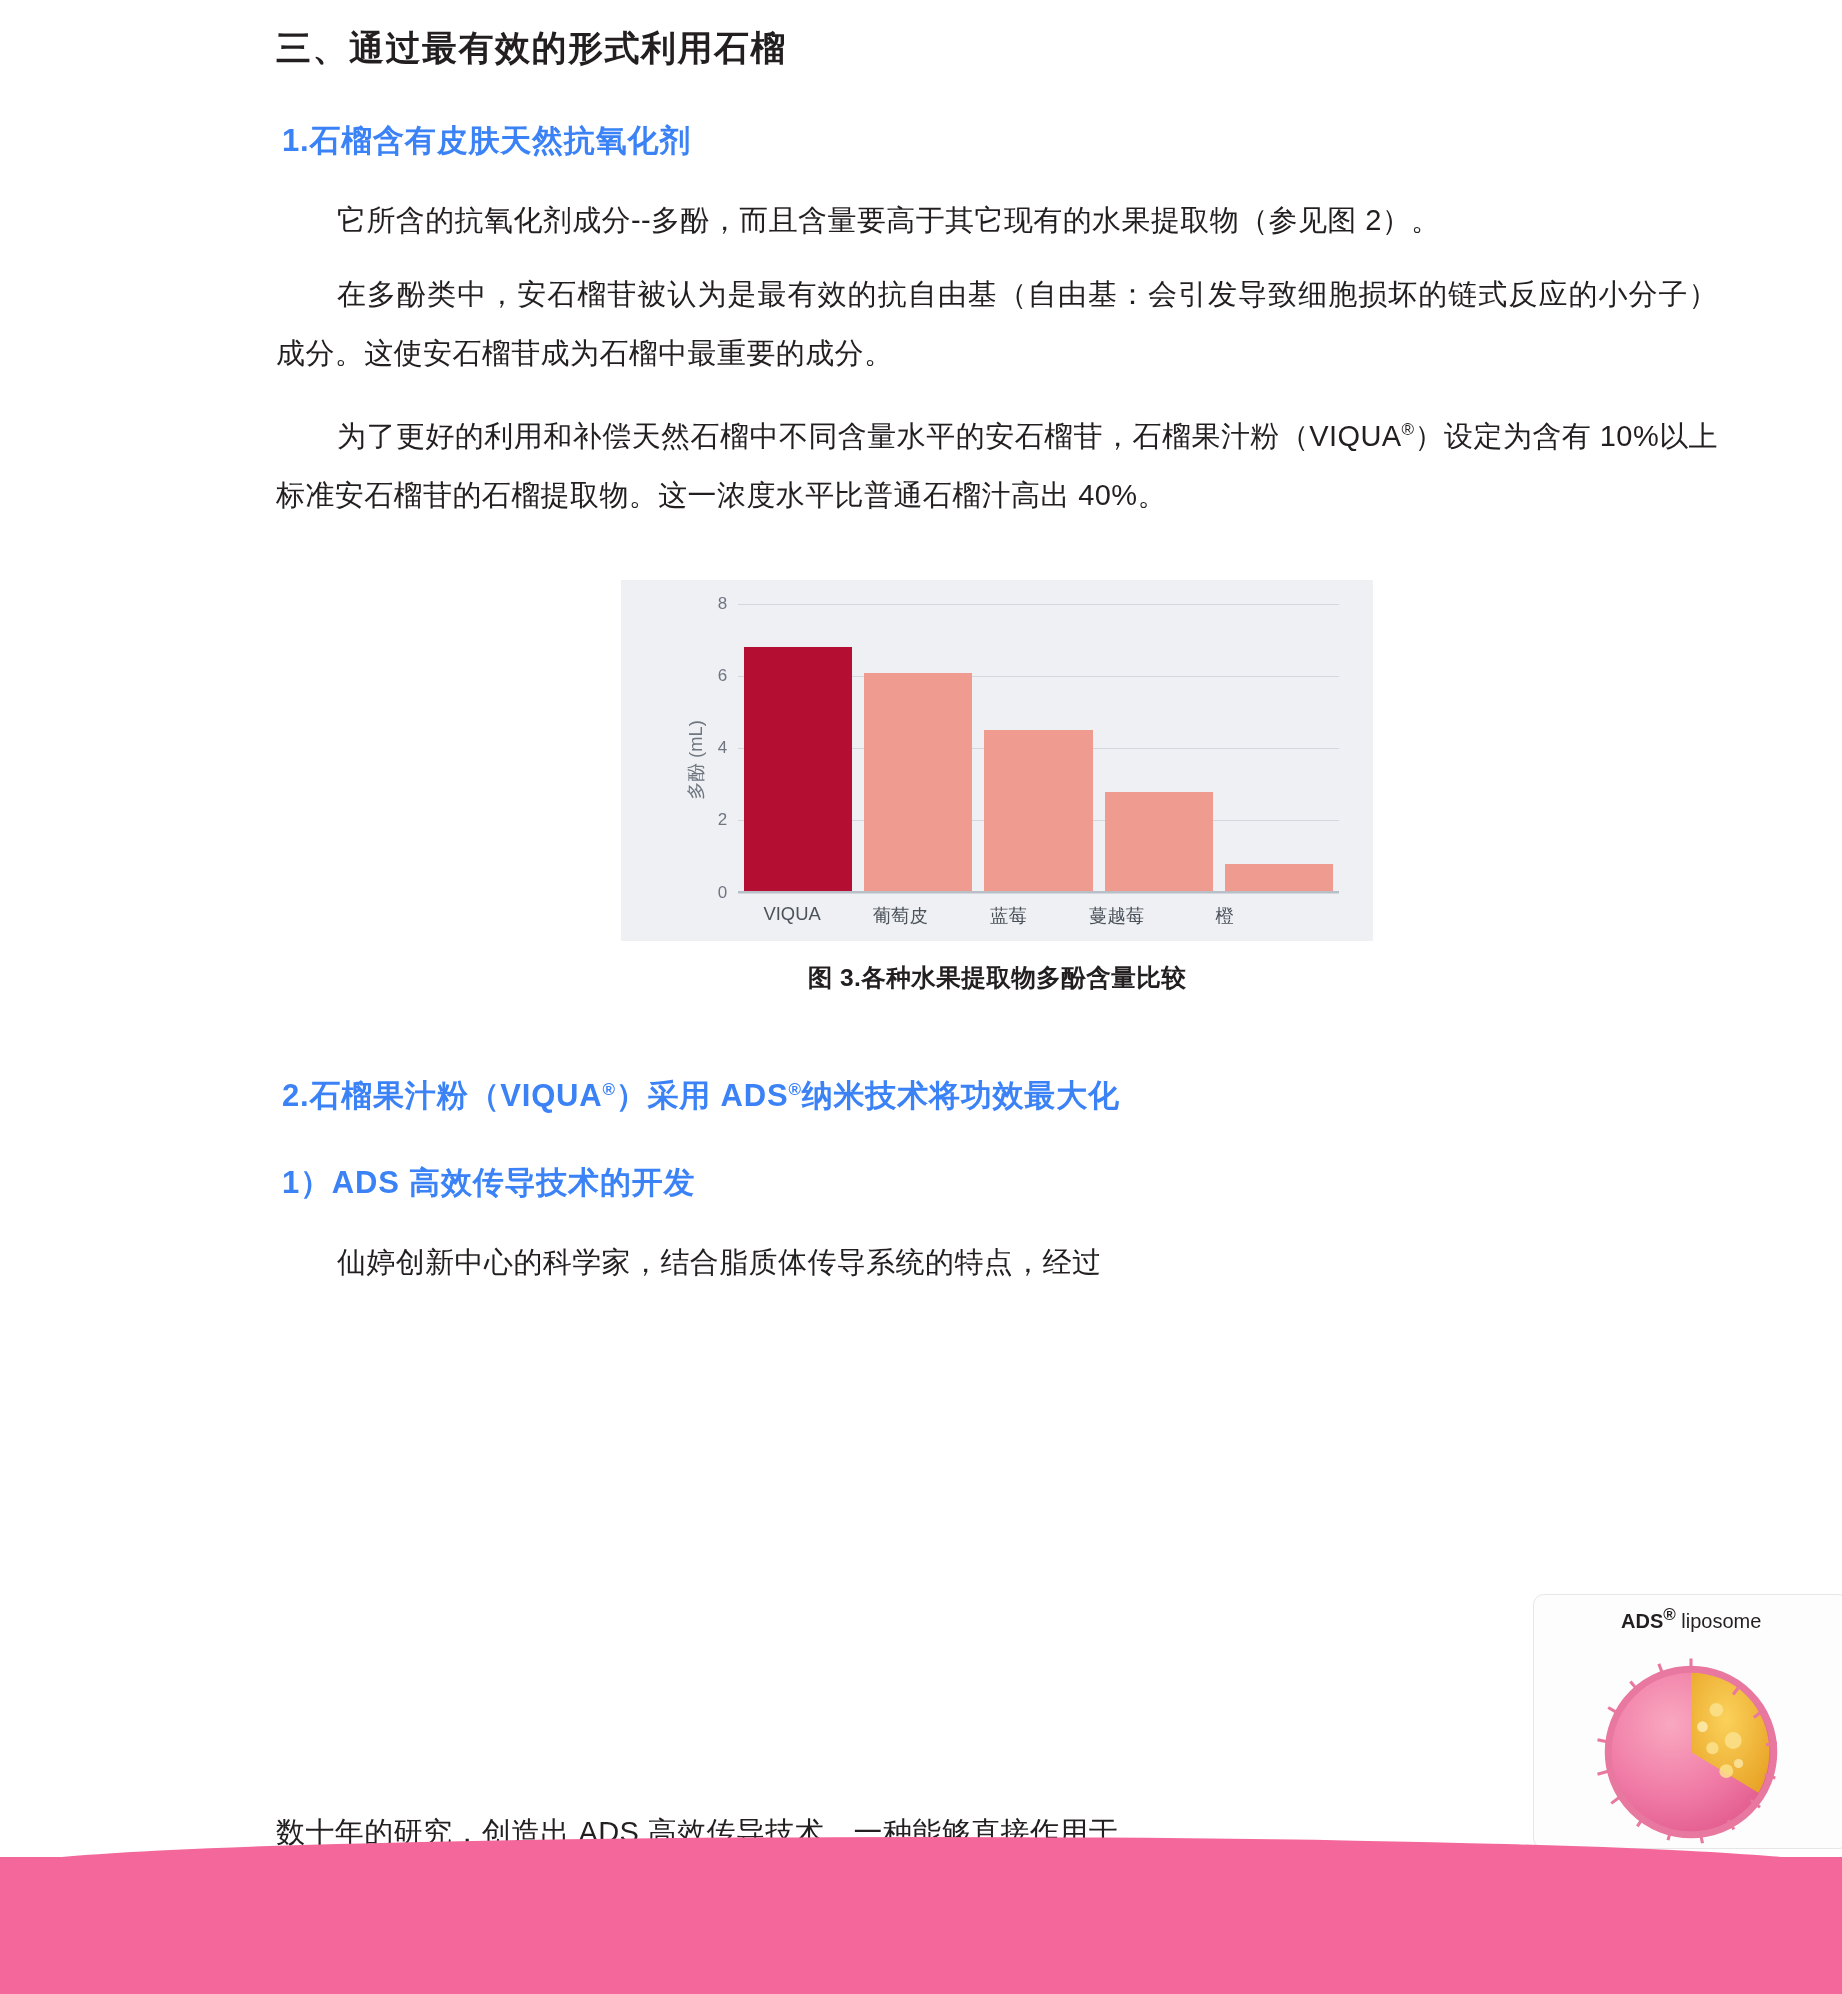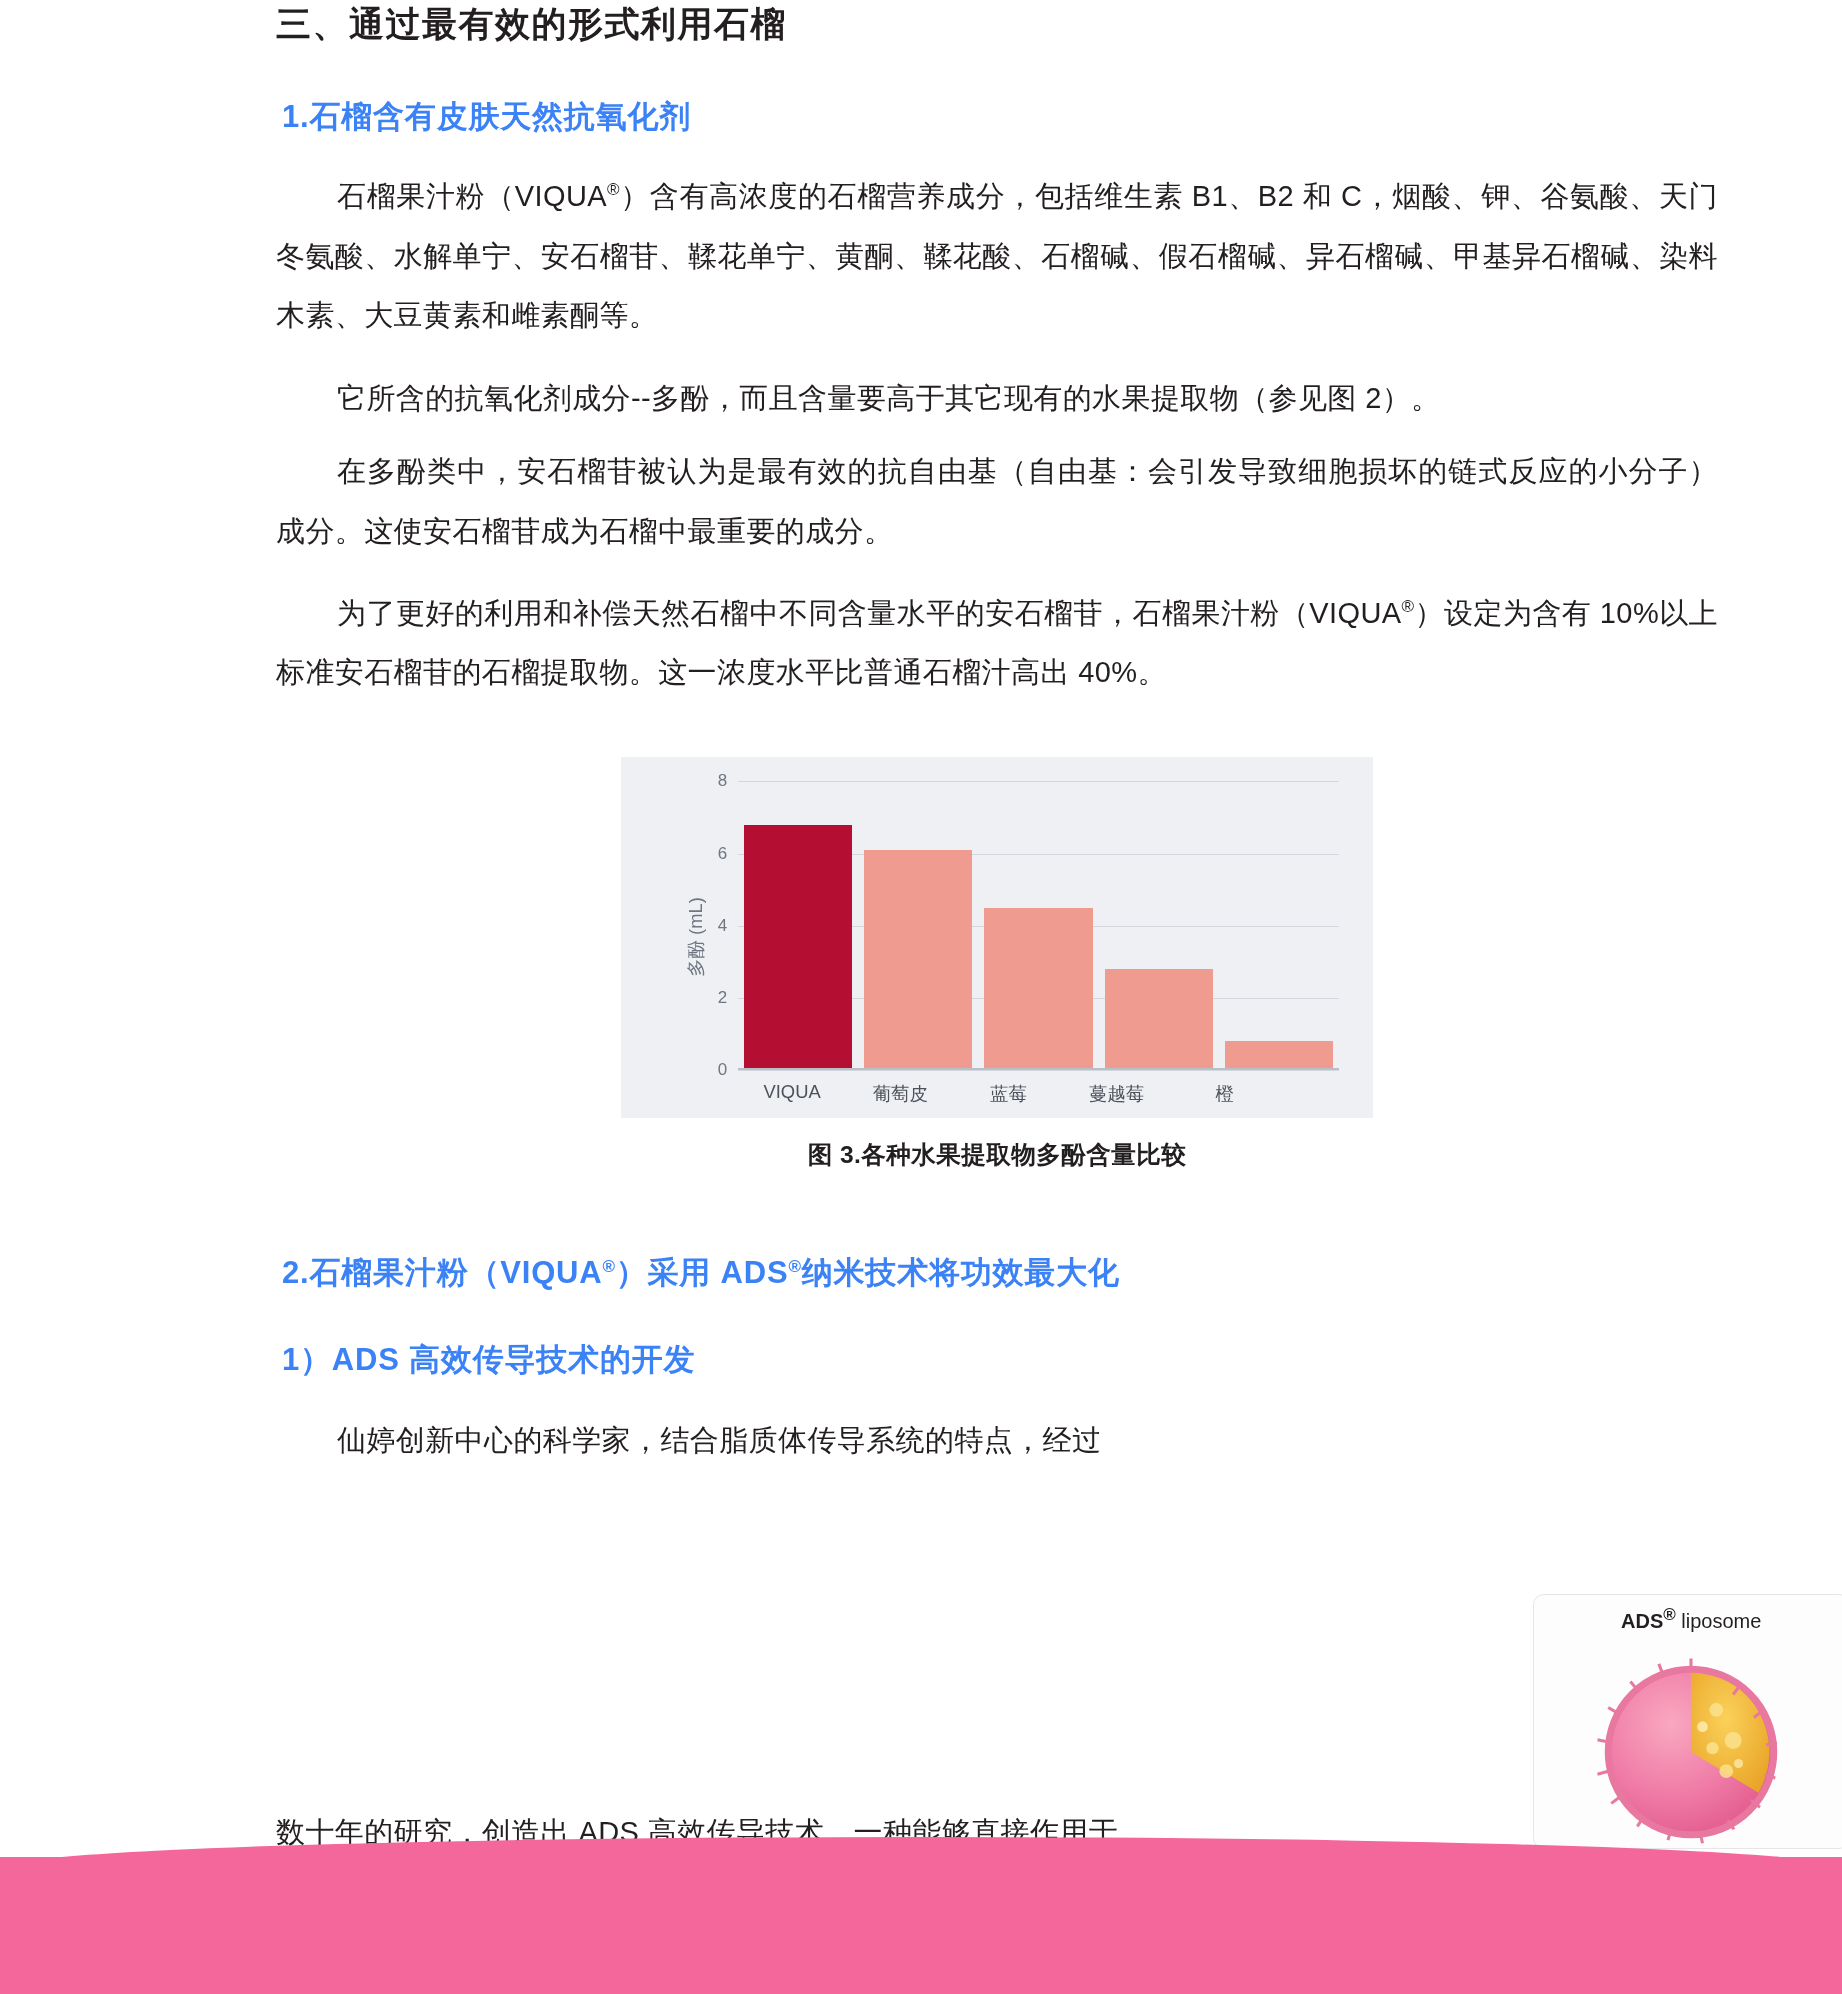--- a/index.html
+++ b/index.html
@@ -28,21 +28,21 @@
     top: 0;
     width: 1442px;
   }
 
   h1.section-title {
     font-family: "Liberation Serif", serif;
     font-weight: bold;
     font-size: 35px;
     letter-spacing: 1.5px;
     margin: 0;
-    padding-top: 0;
+    padding-top: 24px;
     line-height: 1.4;
     color: #231f20;
   }
 
   h2.sub-title {
     font-family: "Liberation Sans", sans-serif;
     font-weight: bold;
     font-size: 31px;
     margin: 6px;
     padding-top: 40px;
@@ -234,21 +234,20 @@
 <body>
 
 <div class="page">
 
   <div class="content">
 
     <h1 class="section-title">三、通过最有效的形式利用石榴</h1>
 
     <h2 class="sub-title">1.石榴含有皮肤天然抗氧化剂</h2>
 
-    <p class="body-text"><span>石榴果汁粉（VIQUA</span><sup class="reg">®</sup><span>）含有高浓度的石榴营养成分，包括维生素 B1、B2 和 C，烟酸、钾、谷氨酸、天门冬氨酸、水解单宁、安石榴苷、鞣花单宁、黄酮、鞣花酸、石榴碱、假石榴碱、异石榴碱、甲基异石榴碱、染料木素、大豆黄素和雌素酮等。</span></p>
 
     <p class="body-text">它所含的抗氧化剂成分--多酚，而且含量要高于其它现有的水果提取物（参见图 2）。</p>
 
     <p class="body-text tight">在多酚类中，安石榴苷被认为是最有效的抗自由基（自由基：会引发导致细胞损坏的链式反应的小分子）成分。这使安石榴苷成为石榴中最重要的成分。</p>
 
     <p class="body-text"><span>为了更好的利用和补偿天然石榴中不同含量水平的安石榴苷，石榴果汁粉（VIQUA</span><sup class="reg">®</sup><span>）设定为含有 10%以上标准安石榴苷的石榴提取物。这一浓度水平比普通石榴汁高出 40%。</span></p>
 
     <div class="figure-wrap">
       <div class="chart-box">
         <div class="y-axis-title">多酚 (mL)</div>

